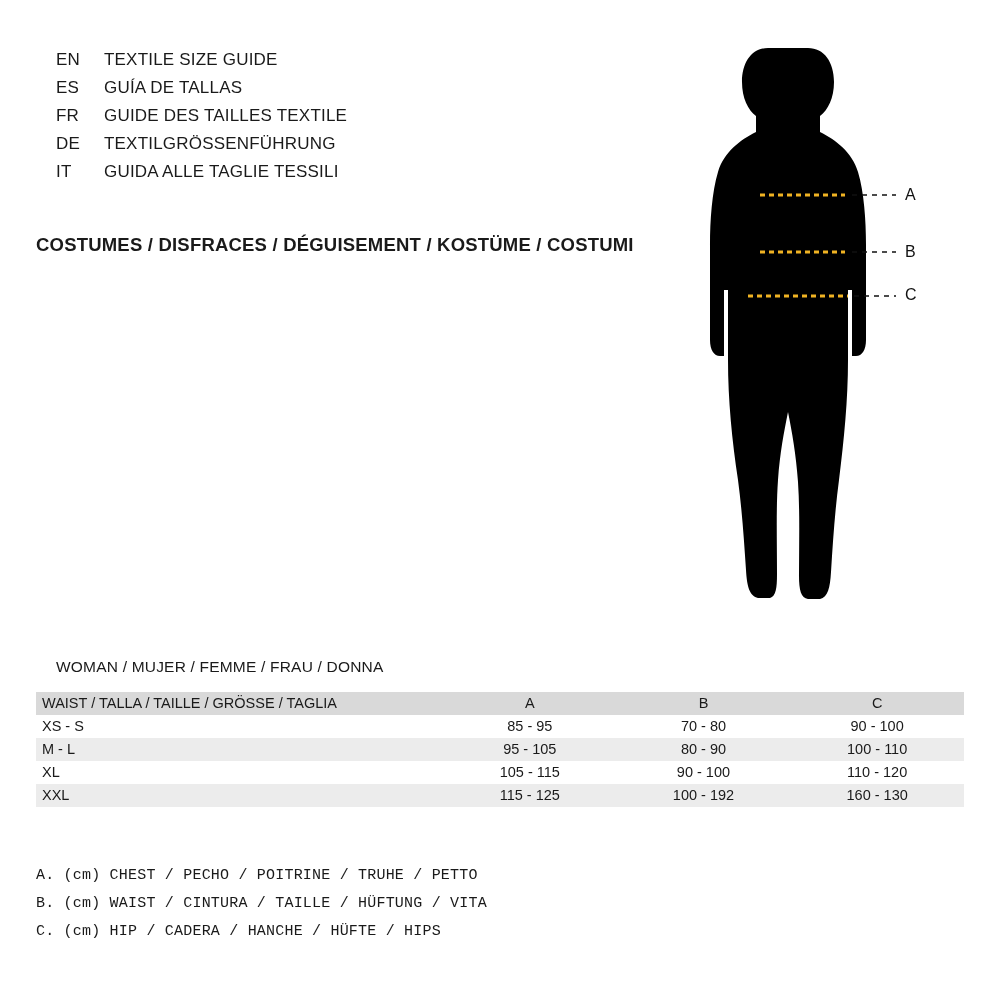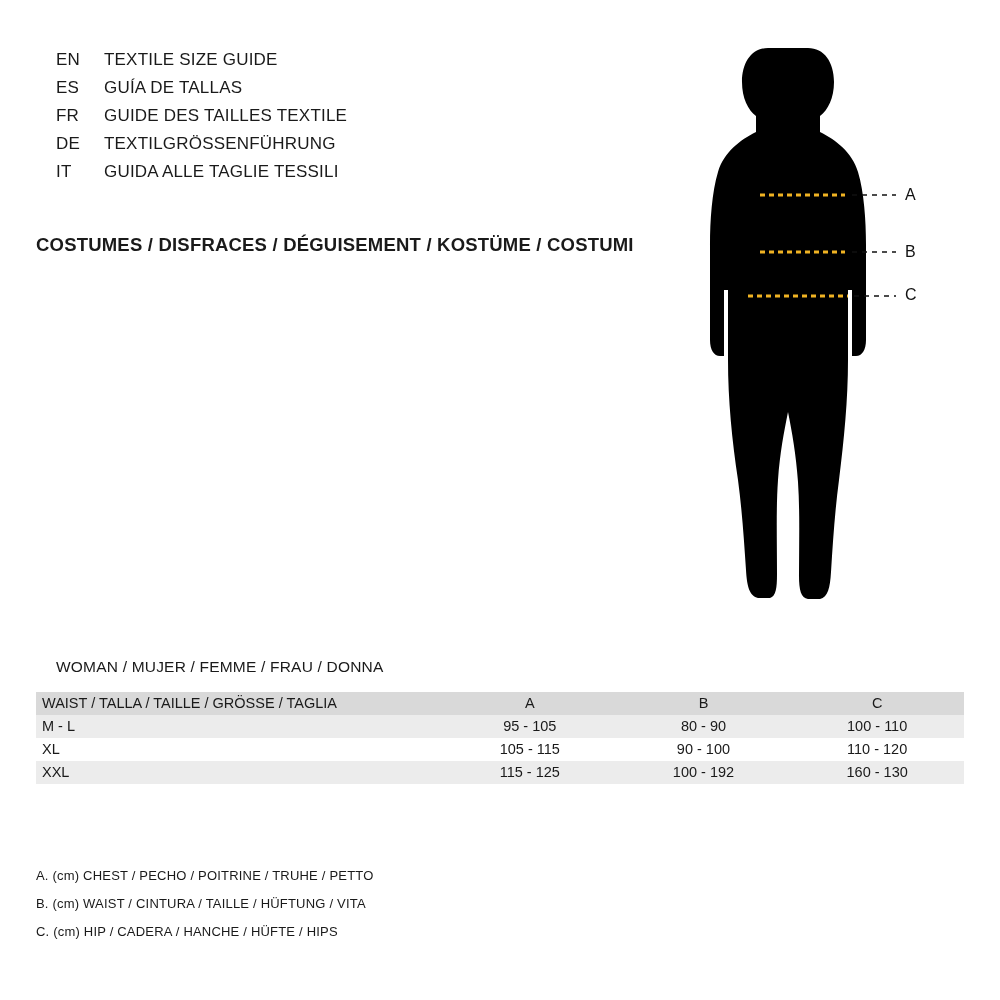--- a/index.html
+++ b/index.html
@@ -131,24 +131,25 @@
     text-align: center;
   }
 
   
   .footnotes {
     position: absolute;
     left: 36px;
     top: 862px;
   }
   .footnote {
-    font-size: 13px;
+    font-size: 15px;
     line-height: 28px;
     letter-spacing: 0.2px;
     white-space: nowrap;
+    font-family: Liberation Mono, monospace;
   }
 </style>
 </head>
 <body>
 
 <div class="page">
 
   <div class="lang-block">
     <div class="lang-row">
       <span class="lang-code">EN</span>
@@ -210,20 +211,26 @@
   <table class="size-table">
     <thead>
       <tr>
         <th class="th-size">WAIST / TALLA / TAILLE / GRÖSSE / TAGLIA</th>
         <th class="th-col">A</th>
         <th class="th-col">B</th>
         <th class="th-col">C</th>
       </tr>
     </thead>
     <tbody>
+      <tr class="odd">
+        <td class="cell-size">XS - S</td>
+        <td class="cell-val">85 - 95</td>
+        <td class="cell-val">70 - 80</td>
+        <td class="cell-val">90 - 100</td>
+      </tr>
       <tr class="even">
         <td class="cell-size">M - L</td>
         <td class="cell-val">95 - 105</td>
         <td class="cell-val">80 - 90</td>
         <td class="cell-val">100 - 110</td>
       </tr>
       <tr class="odd">
         <td class="cell-size">XL</td>
         <td class="cell-val">105 - 115</td>
         <td class="cell-val">90 - 100</td>

